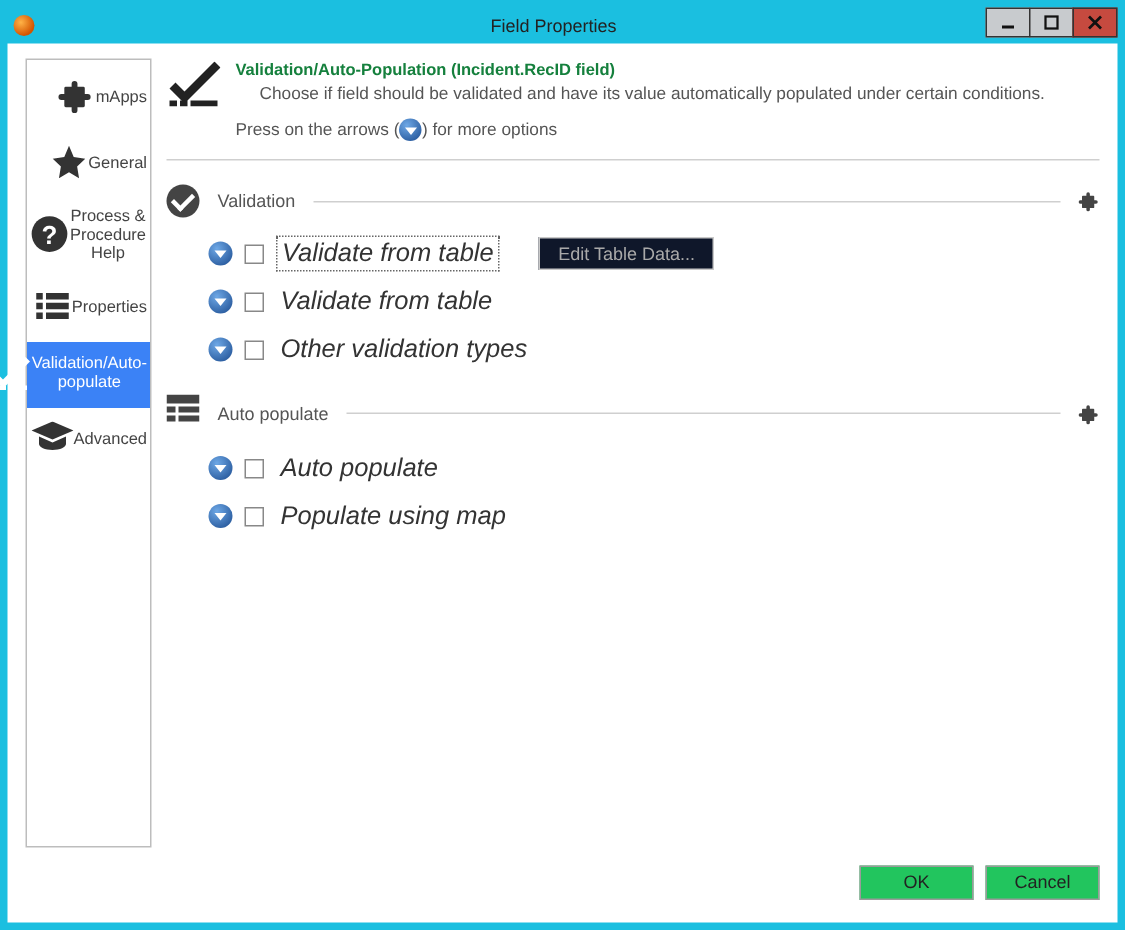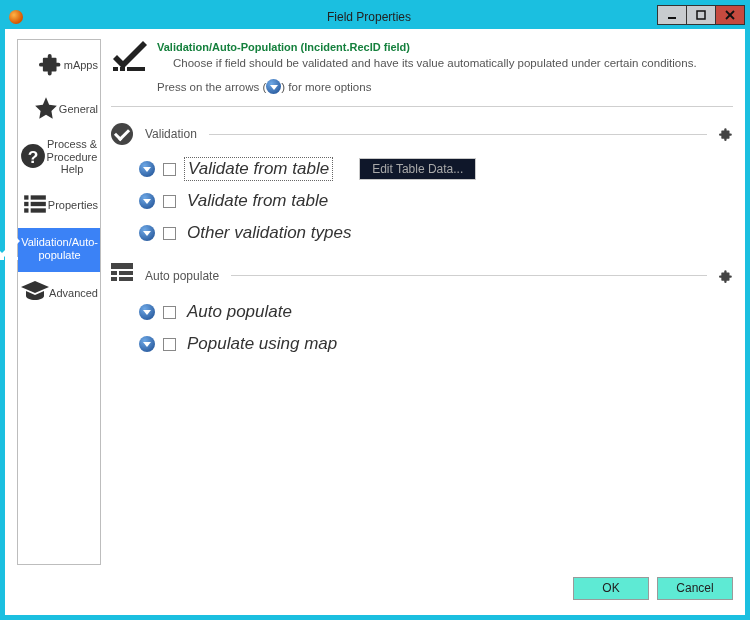--- a/index.html
+++ b/index.html
@@ -35,21 +35,21 @@
   .section-header .title { font-size:12px; color:#555; }
   .puzzle-mini { width:14px; height:14px; }
   .row-opt { display:flex; align-items:center; gap:8px; margin:4px 0 4px 28px; height:24px;}
   .arrow-btn { width:16px; height:16px; border-radius:50%; background:radial-gradient(circle at 35% 30%, #6ea8e6, #1a4a8e); display:flex; align-items:center; justify-content:center; cursor:pointer; flex-shrink:0;}
   .arrow-btn::after { content:""; border-left:4px solid transparent; border-right:4px solid transparent; border-top:5px solid #fff; }
   .chk { width:13px; height:13px; border:1px solid #888; background:#fff; flex-shrink:0; cursor:pointer;}
   .opt-label { font-size:17px; color:#333; padding:1px 3px;font-style:italic;}
   .opt-label.focused { border:1px dotted #666; }
   .disabled-btn { margin-left:18px; padding:3px 12px; border:1px solid #c9c9c9; background:#0f172a; color:#a9a9a9; font-size:12px; cursor:default;}
   .footer { height:38px; display:flex; justify-content:flex-end; align-items:center; gap:8px; padding-top:8px;}
-  .footer button { width:76px; height:23px; border:1px solid #9a9a9a; background:#5eead4; font-size:12px; color:#222; cursor:pointer;}
+  .footer button { width:76px; height:23px; border:1px solid #9a9a9a; background:#22c55e; font-size:12px; color:#222; cursor:pointer;}
   .check-circle { width:22px; height:22px; border-radius:50%; background:#444; display:flex; align-items:center; justify-content:center; flex-shrink:0;}
   .check-circle::after { content:""; width:11px; height:6px; border-left:3px solid #fff; border-bottom:3px solid #fff; transform:rotate(-45deg) translate(1px,-1px);}
 </style>
 </head>
 <body>
 
 <div class="window">
   <div class="titlebar">
     <div class="title-icon"></div>
     <div class="title-text">Field Properties</div>

